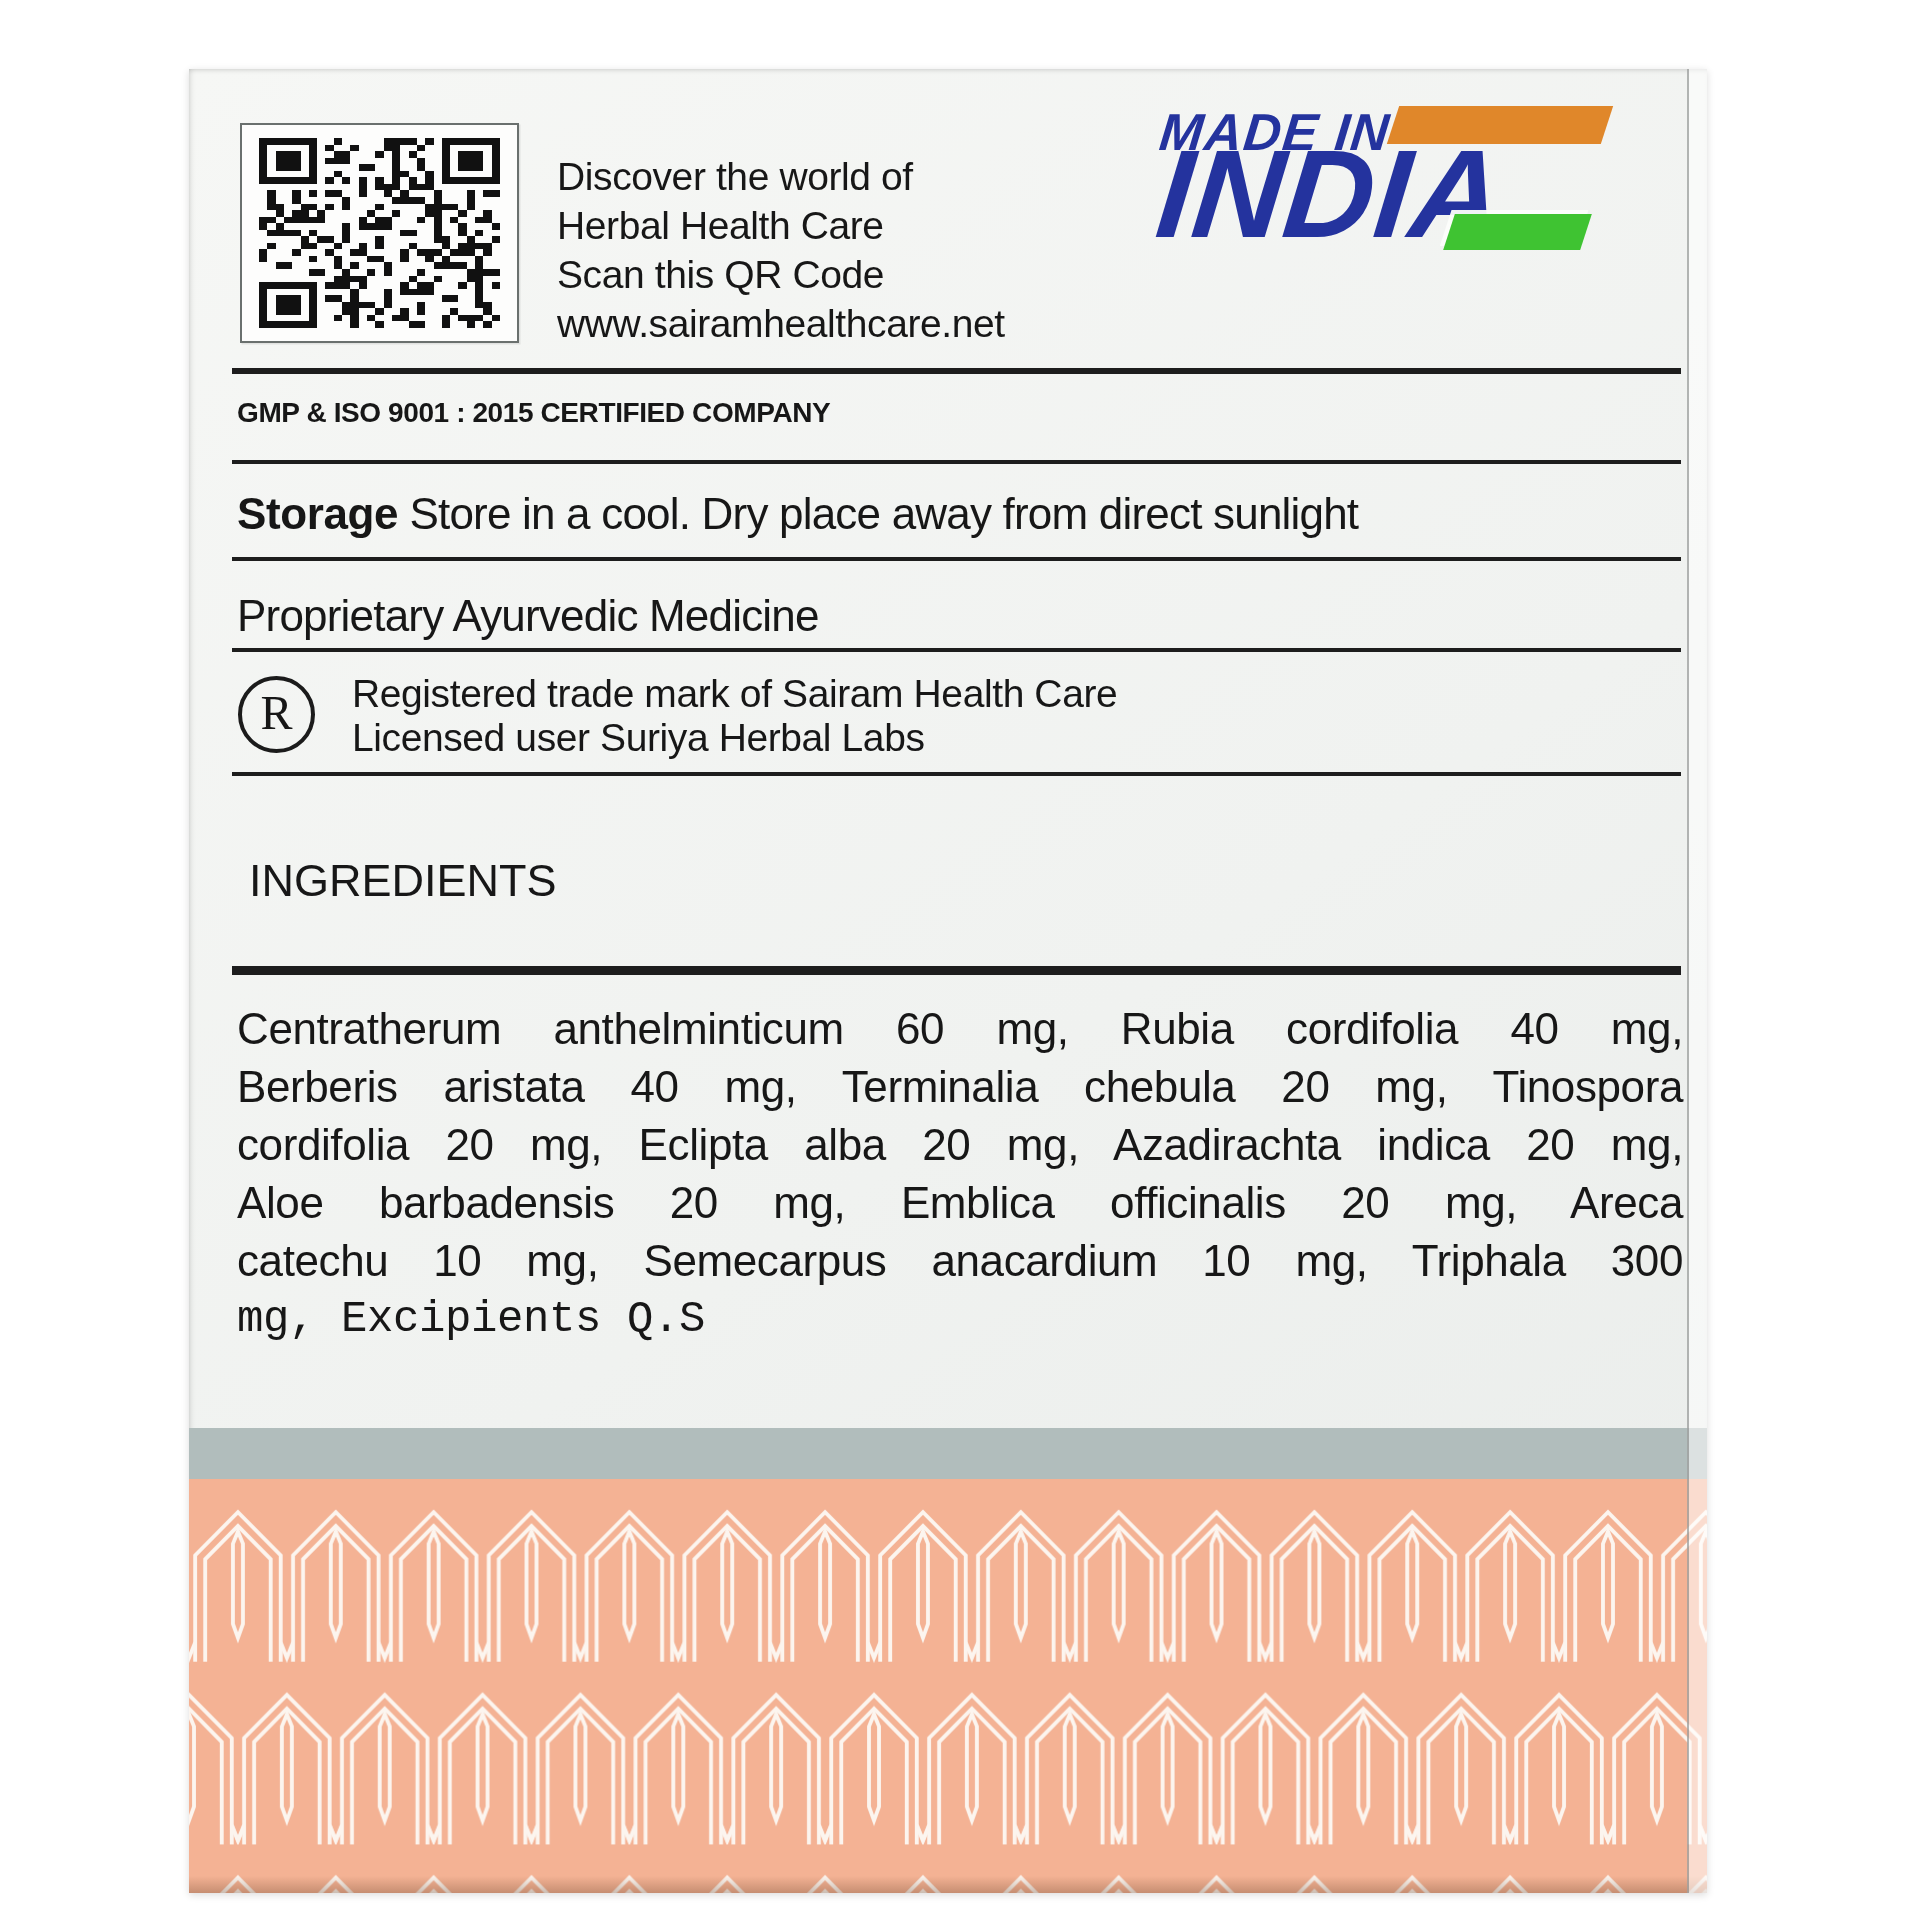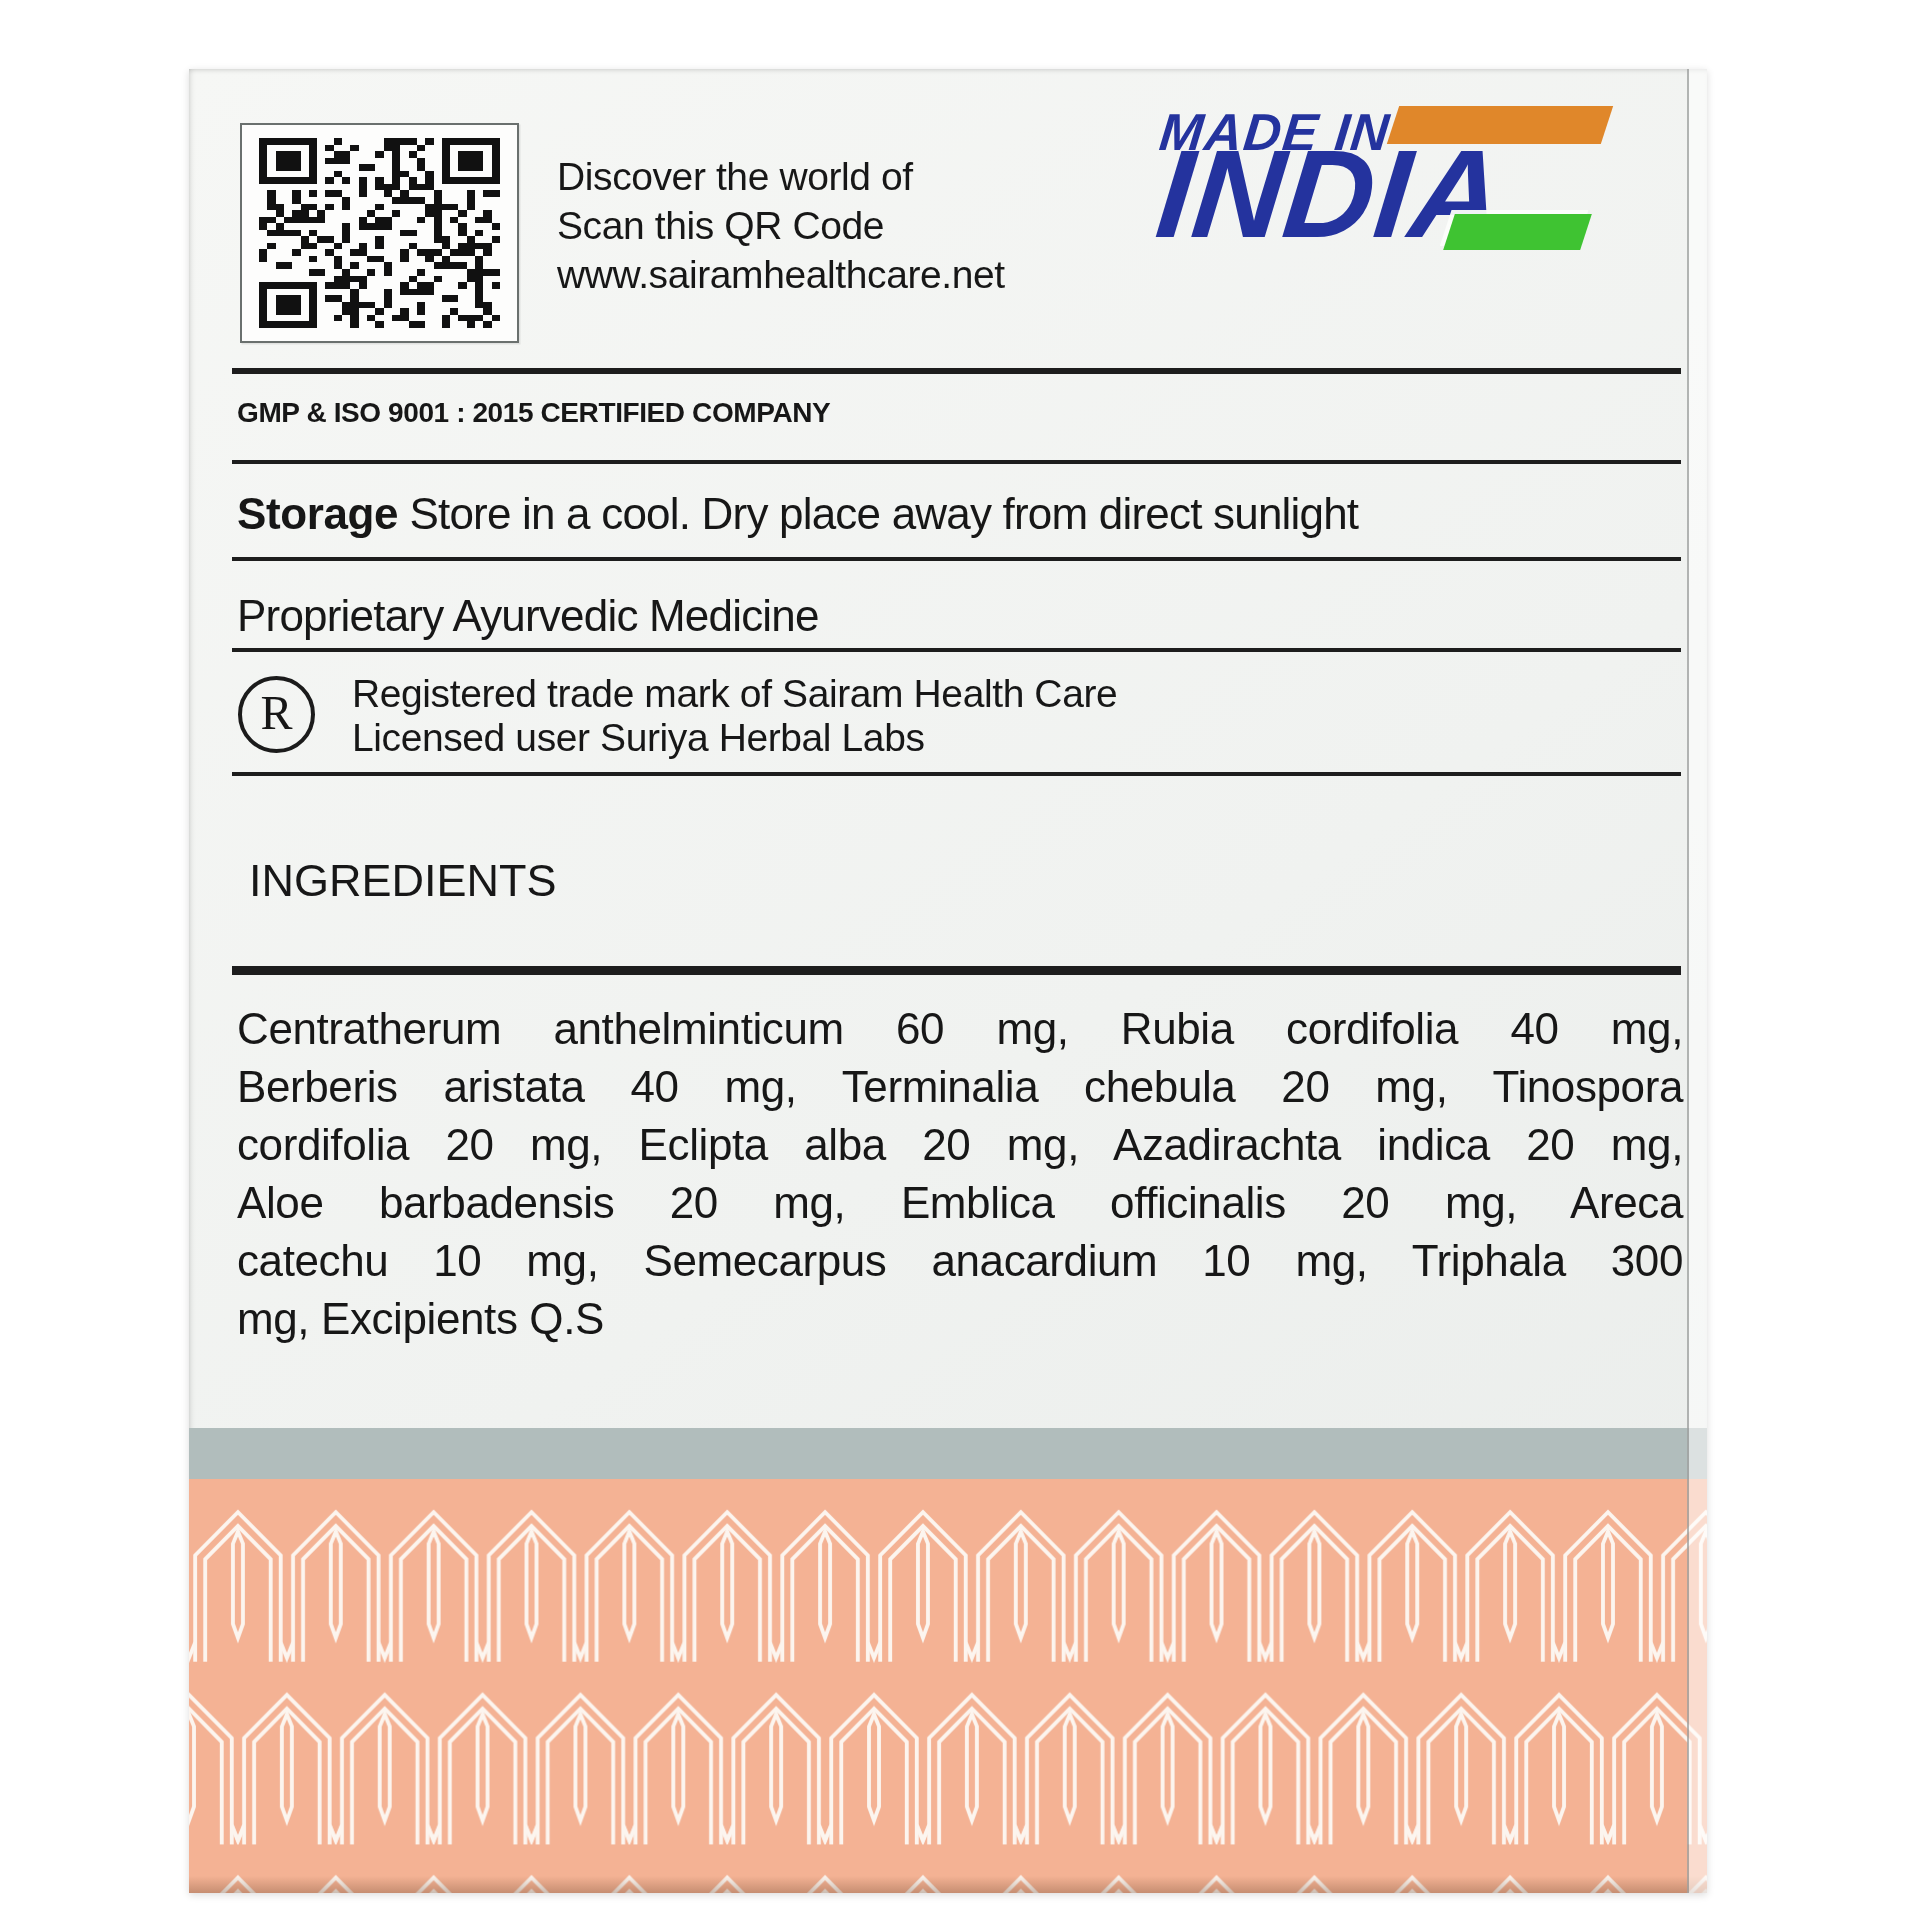--- a/index.html
+++ b/index.html
@@ -46,21 +46,21 @@
   .storage-line b{letter-spacing:-0.4px;}
   .proprietary{left:48px;top:522px;font-size:44px;letter-spacing:-0.8px;}
   .regmark{left:49px;top:607px;width:77px;height:77px;border:4.6px solid #1b1b1b;border-radius:50%;
     box-sizing:border-box;display:flex;align-items:center;justify-content:center;
     font-family:"Liberation Serif","DejaVu Serif",serif;font-size:48px;line-height:1;padding-bottom:3.1px;}
   .tm-lines{left:163px;top:603px;font-size:39px;line-height:44px;letter-spacing:-0.4px;}
   .ing-heading{left:60px;top:786px;font-size:45px;font-weight:400;letter-spacing:0;}
   .each-line{left:48px;top:841px;font-size:45px;letter-spacing:-0.4px;}
   .body-lines{left:48px;top:935px;width:1446px;font-size:44px;letter-spacing:-0.4px;}
   .body-lines .bl{height:58px;text-align:justify;text-align-last:justify;white-space:nowrap;}
-  .body-lines .bl.last{text-align-last:left;}
+  .body-lines .bl.last{text-align-last:left;font-family:Liberation Mono, monospace;}
   
   .stripe{left:0;top:1359px;width:100%;height:51px;background:var(--stripe-gray,#b1bdbc);}
   .pattern{left:0;top:1410px;width:100%;height:414px;overflow:hidden;}
   .pattern svg{display:block;width:100%;height:100%;}
   .pattern-shade{left:0;bottom:0;width:100%;height:17px;
     background:linear-gradient(rgba(0,0,0,0),rgba(92,58,34,.30));}
   .fold{right:0;top:0;width:18.5px;height:100%;background:rgba(255,255,255,.55);
     border-left:2.3px solid rgba(105,110,108,.5);z-index:5;}
 </style>
 </head>
@@ -326,20 +326,21 @@
         <rect x="14" y="28" width="1" height="1" fill="#111"></rect>
         <rect x="18" y="28" width="1" height="1" fill="#111"></rect>
         <rect x="19" y="28" width="1" height="1" fill="#111"></rect>
         <rect x="22" y="28" width="1" height="1" fill="#111"></rect>
         <rect x="25" y="28" width="1" height="1" fill="#111"></rect>
         <rect x="27" y="28" width="1" height="1" fill="#111"></rect>
       </svg>
   </div>
   <div class="abs qr-caption">
     <div>Discover the world of</div>
+    <div>Herbal Health Care</div>
     <div>Scan this QR Code</div>
     <div>www.sairamhealthcare.net</div>
   </div>
 
   <div class="abs mii">
     <span class="mii-top">MADE IN</span>
     <span class="bar bar-orange"></span>
     <span class="mii-india">INDIA</span>
     <span class="bar bar-green"></span>
   </div>

